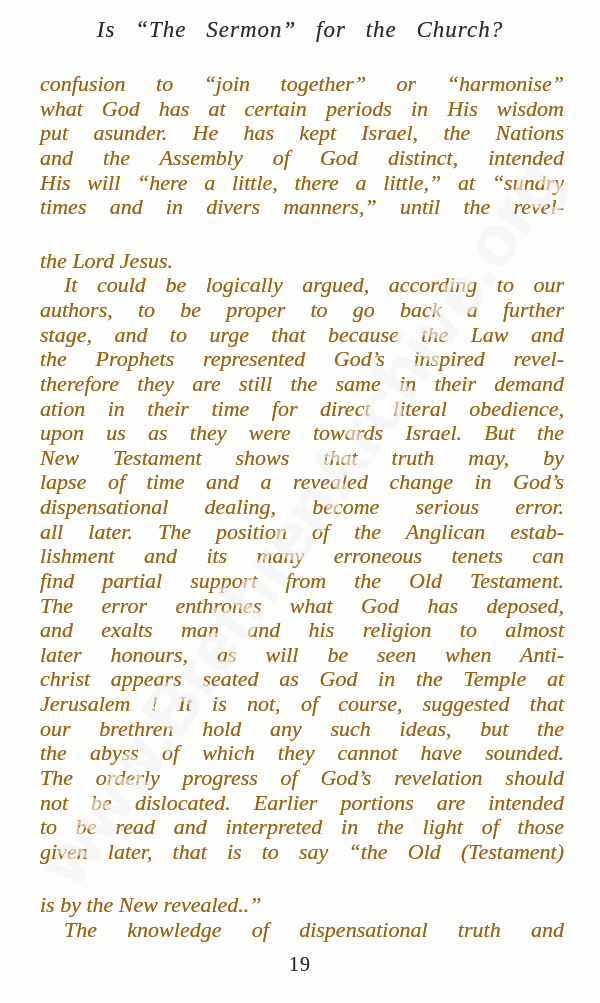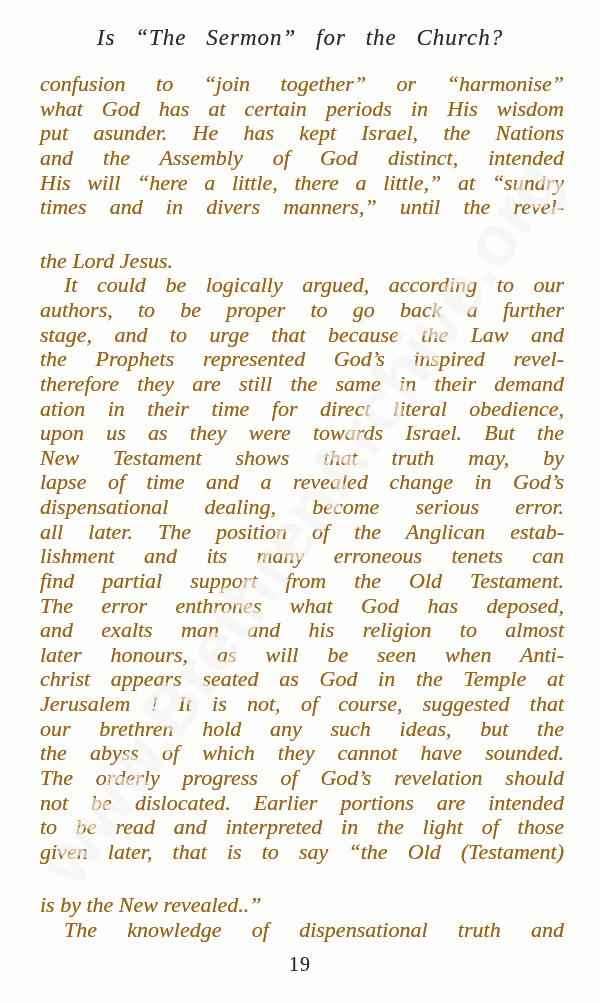--- a/index.html
+++ b/index.html
@@ -12,21 +12,21 @@
     overflow: hidden;
     font-family: "Liberation Serif", "DejaVu Serif", serif;
   }
 
   .page-title {
     position: absolute;
     top: 13px;
     left: 0;
     right: 0;
     z-index: 1;
-    margin: 12px;
+    margin: 4px;
     text-align: center;
     font-style: italic;
     font-weight: normal;
     font-size: 23px;
     letter-spacing: 1px;
     word-spacing: 13px;
     color: #2b2b2b;
     text-shadow: 0 0 0.5px rgba(40,40,40,0.5);
   }
 

